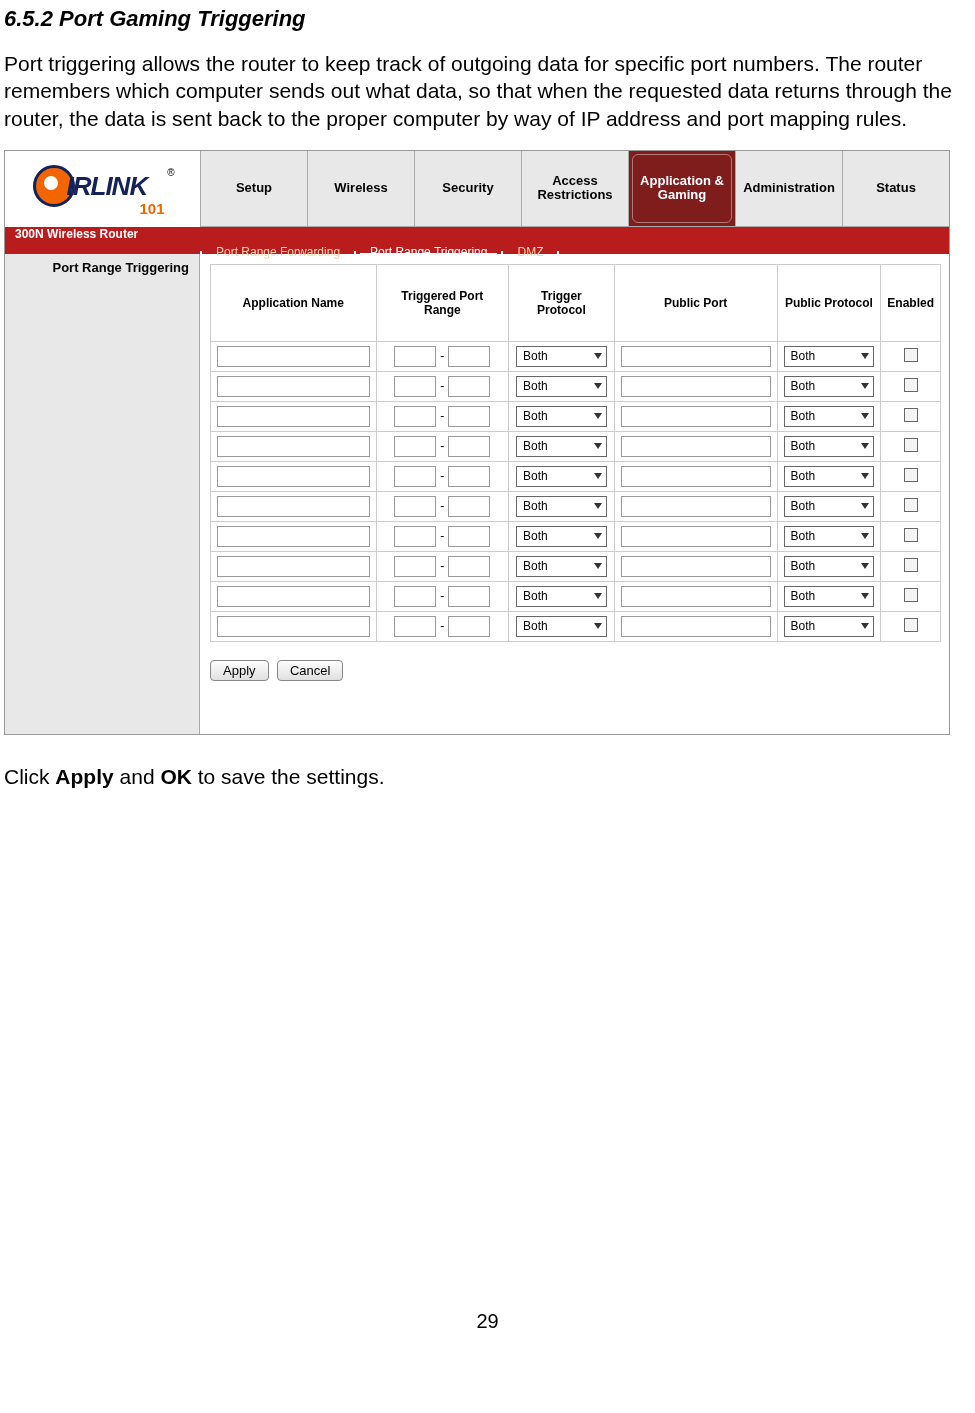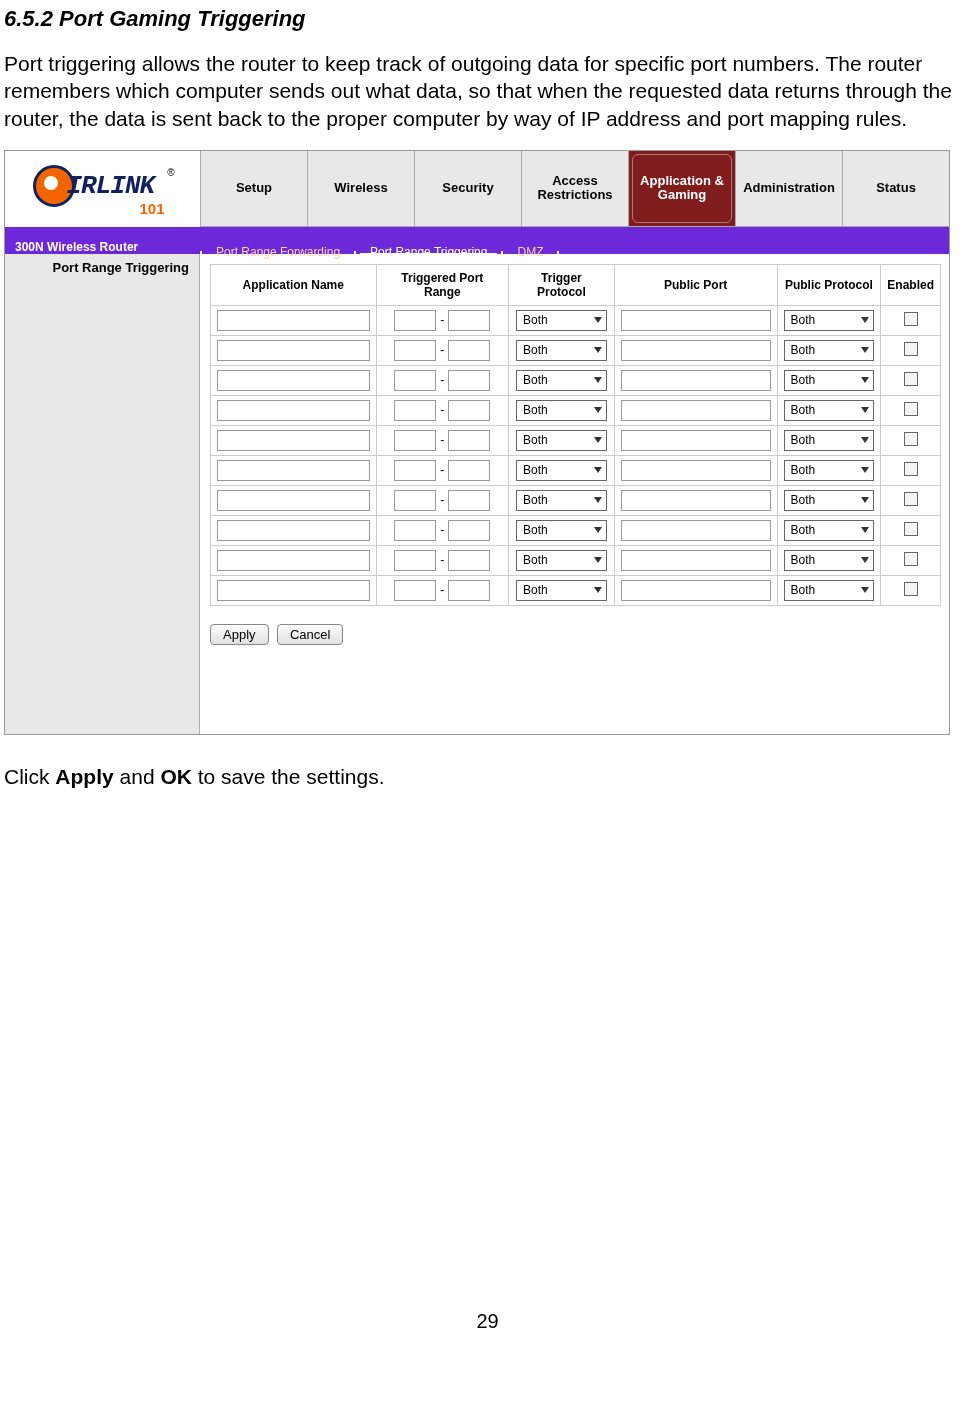--- a/index.html
+++ b/index.html
@@ -43,21 +43,20 @@
   }
   .logo {
     width: 140px; height: 56px;
     position: relative;
   }
   .airlink-text {
     font-size: 26px; font-weight: bold; font-style: italic;
     color: #13225b;
     position: absolute; left: 34px; top: 10px;
     letter-spacing: -1px;
-    font-family: Liberation Mono, monospace;
   }
   .airlink-swoop {
     position: absolute; left: 0; top: 4px;
     width: 42px; height: 42px;
     border-radius: 50%;
     background: #f26500;
     border: 3px solid #13225b;
   }
   .airlink-swoop::after {
     content: ""; position: absolute; left: 8px; top: 8px;
@@ -91,23 +90,23 @@
   }
   .main-tab.active::before {
     content: "";
     position: absolute; inset: 3px;
     border: 1px solid rgba(255,255,255,.4);
     border-radius: 6px;
   }
 
   .orange-bar {
     height: 27px;
-    background: #6d28d9;
+    background: #b91c1c;
     display: flex;
-    align-items: flex-end;
+    align-items: flex-start;
     font-size: 12px;
   }
   .router-model {
     width: 195px;
     padding-left: 10px;
     color: #fff;
     font-weight: bold;
   }
   .subtabs { display: flex; height: 100%; }
   .subtab {
@@ -144,21 +143,21 @@
   }
 
   table.port-table {
     border-collapse: collapse;
     width: 100%;
     font-size: 12px;
   }
   table.port-table th {
     font-weight: bold;
     text-align: center;
-    padding: 6px 6px;
+    padding: 24px 6px;
     border: 1px solid #ccc;
     background: #fff;
   }
   table.port-table td {
     border: 1px solid #ccc;
     padding: 4px 6px;
     text-align: center;
     vertical-align: middle;
   }
   .port-table input[type="text"] {

